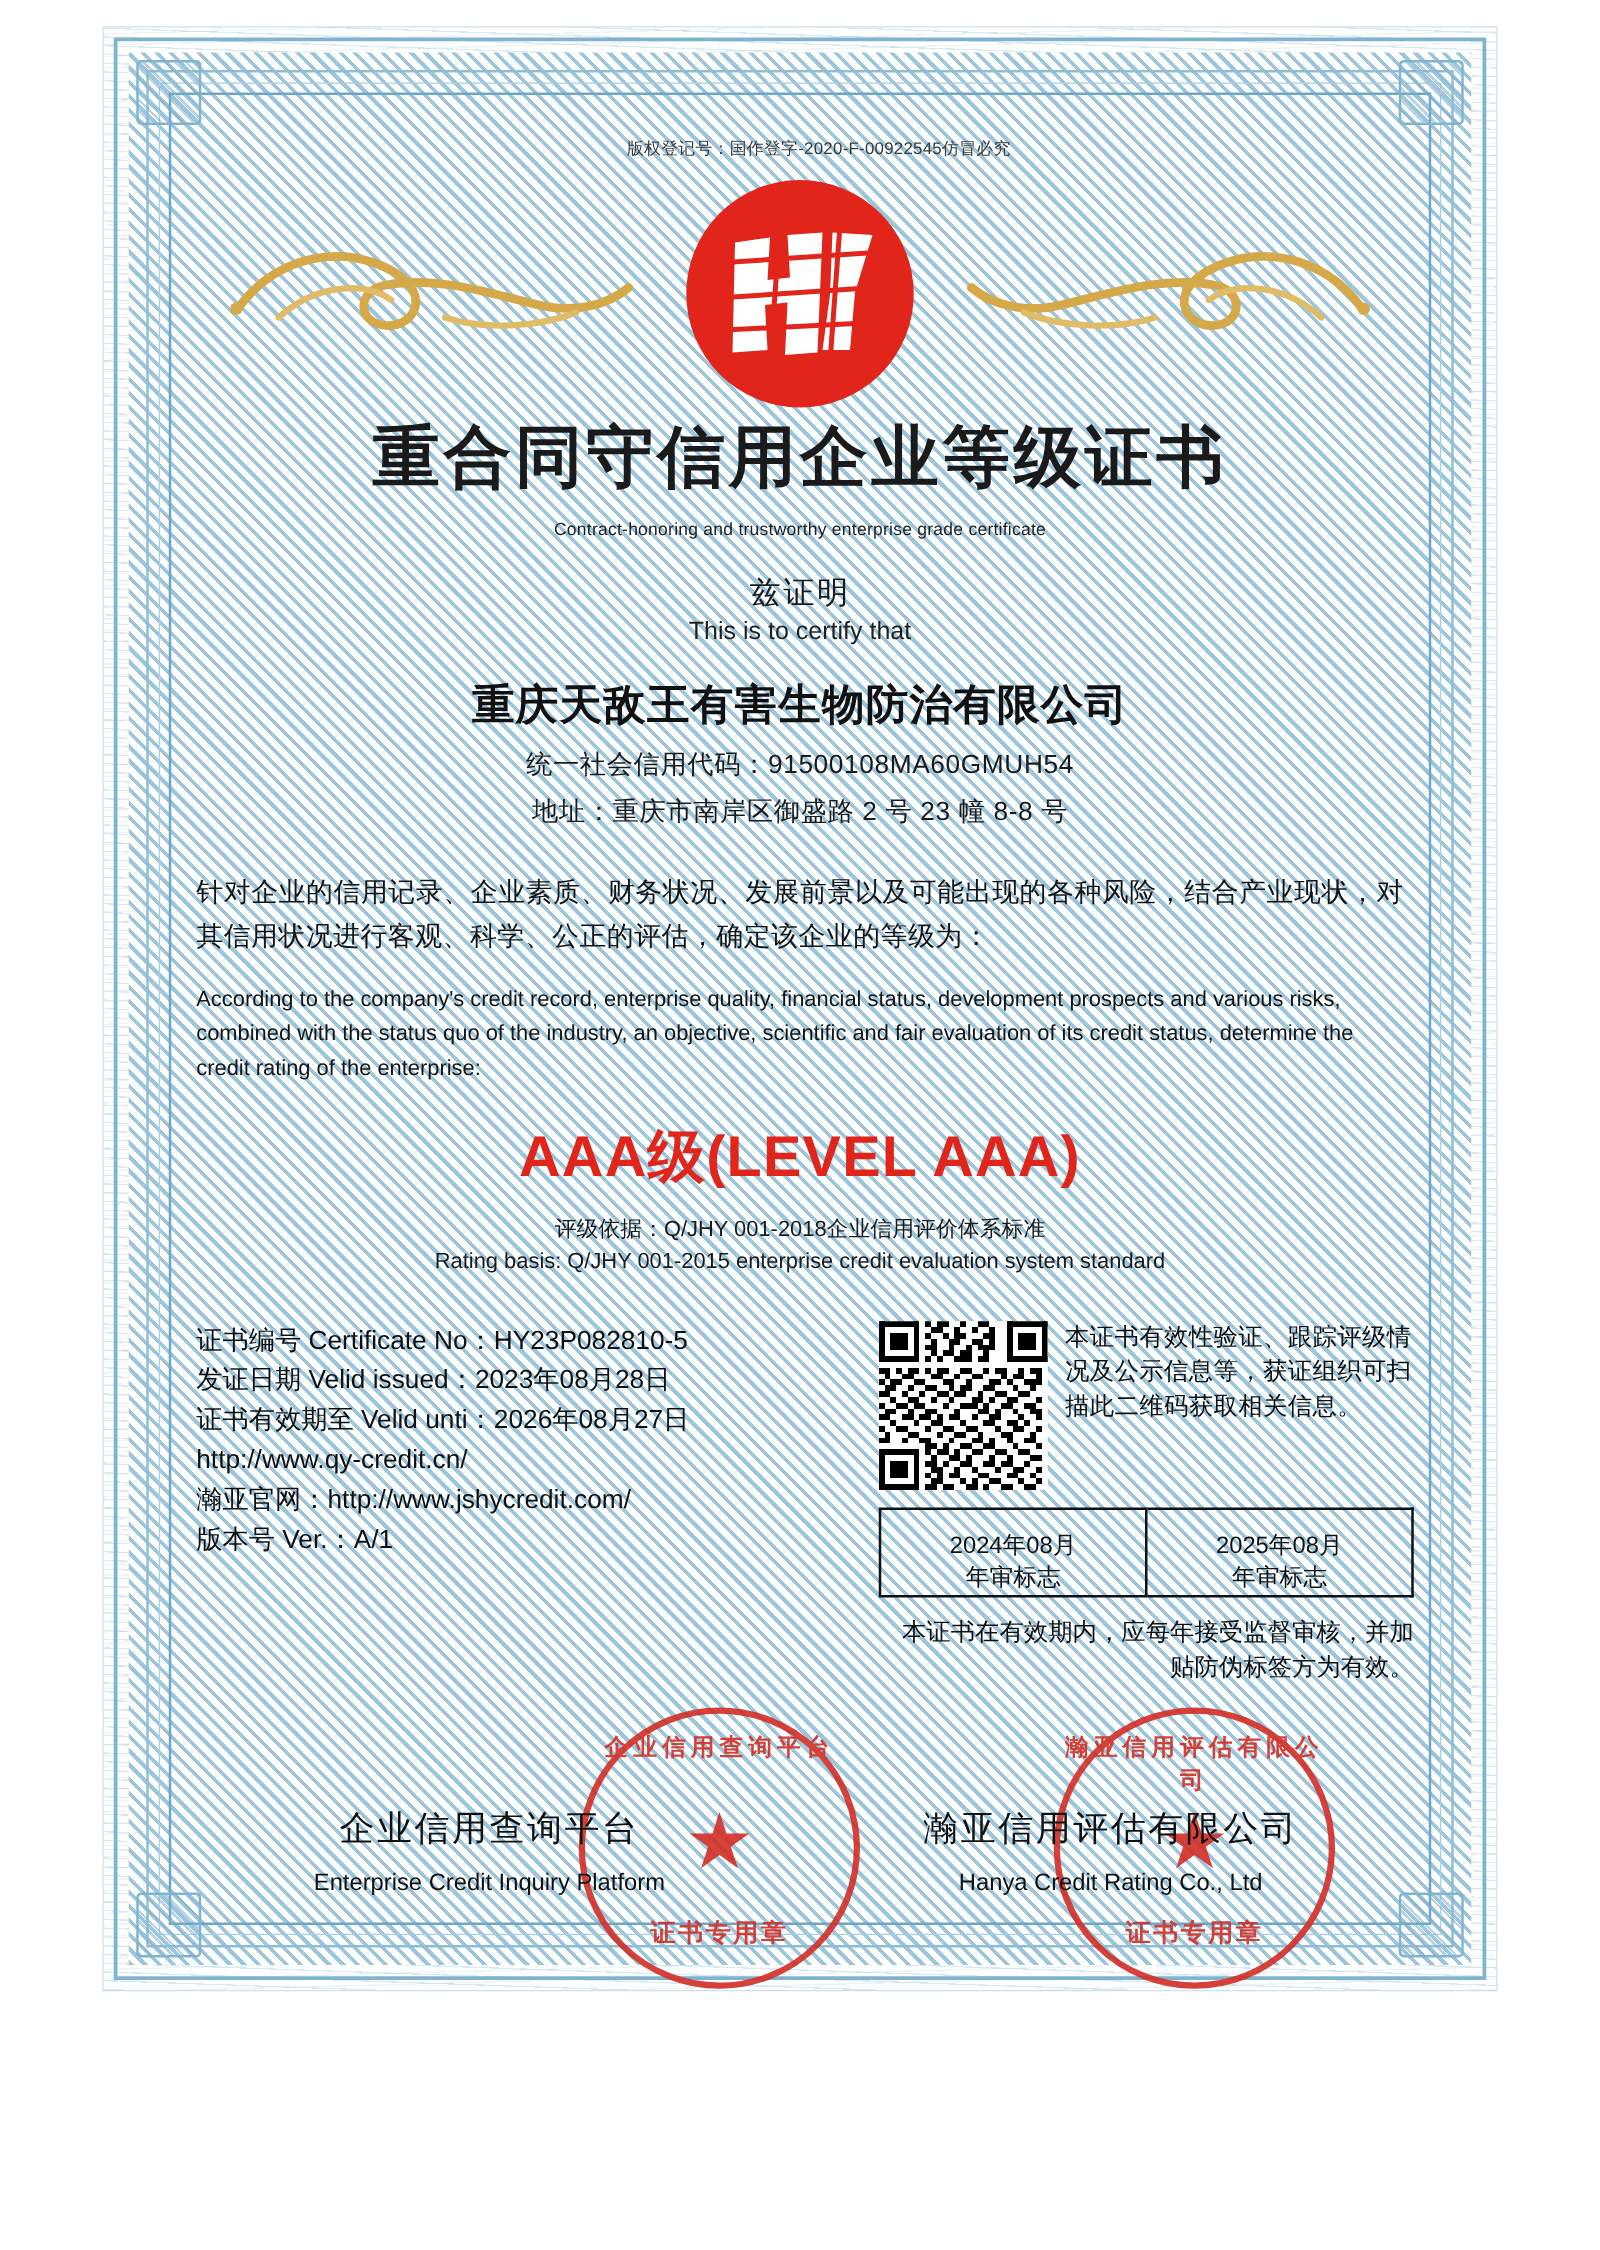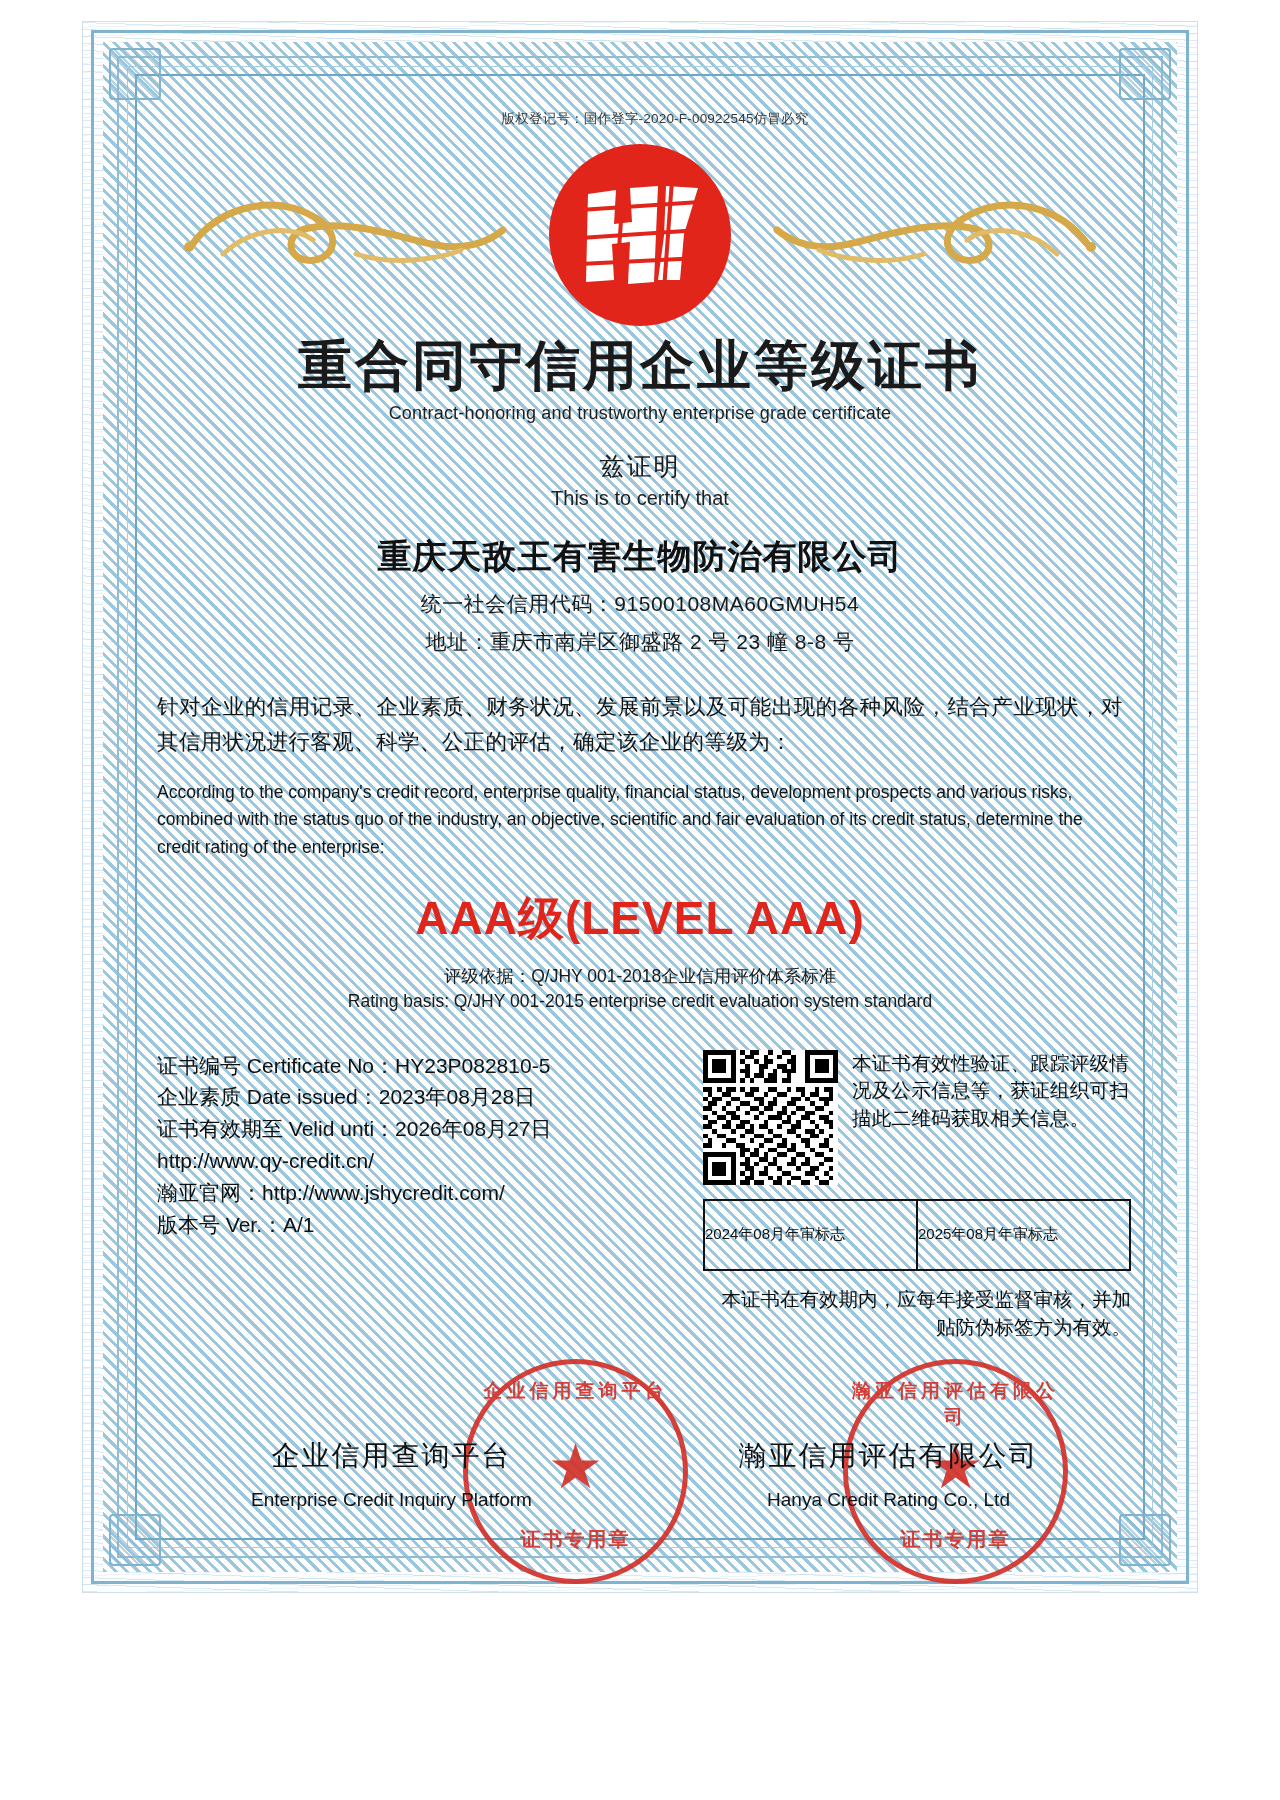--- a/index.html
+++ b/index.html
@@ -143,22 +143,23 @@
     text-align: center;
     font-family: "DejaVu Sans", "Liberation Sans", sans-serif;
     font-weight: bold;
     font-size: 54px;
     letter-spacing: 3px;
     color: #1a1a1a;
     margin-top: 4px;
   }
   .title-en {
     text-align: center;
-    font-size: 18px;
+    font-size: 14px;
     color: #1f1f1f;
+    margin-top: 12px;
     letter-spacing: 0.2px;
   }
 
   .certify-cn {
     text-align: center;
     font-size: 25px;
     color: #1a1a1a;
     margin-top: 26px;
     letter-spacing: 2px;
   }
@@ -272,24 +273,24 @@
   .stamp-boxes {
     display: flex;
     margin-top: 14px;
     gap: 0px;
   }
   .stamp-box {
     flex: 1;
     border: 2px solid #111;
     height: 68px;
     display: flex;
-    flex-direction: row;
+    flex-direction: column;
     align-items: center;
-    justify-content: flex-start;
-    font-size: 15px;
+    justify-content: flex-end;
+    font-size: 19px;
     color: #111;
     line-height: 1.35;
   }
   .stamp-box + .stamp-box { border-left: none; }
   .annual-note {
     margin-top: 14px;
     text-align: right;
     font-size: 19.5px;
     line-height: 1.45;
     color: #101010;
@@ -431,21 +432,21 @@
       <div class="para-en">According to the company's credit record, enterprise quality, financial status, development prospects and various risks, combined with the status quo of the industry, an objective, scientific and fair evaluation of its credit status, determine the credit rating of the enterprise:</div>
     </div>
 
     <div class="level-line">AAA级(LEVEL AAA)</div>
     <div class="basis-cn">评级依据：Q/JHY 001-2018企业信用评价体系标准</div>
     <div class="basis-en">Rating basis: Q/JHY 001-2015 enterprise credit evaluation system standard</div>
 
     <div class="details-row">
       <div class="details-left">
         <div class="detail-line">证书编号 Certificate No：HY23P082810-5</div>
-        <div class="detail-line">企业素质 Date issued：2023年08月28日</div>
+        <div class="detail-line">发证日期 Velid issued：2023年08月28日</div>
         <div class="detail-line">证书有效期至 Velid unti：2026年08月27日</div>
         <div class="detail-line url">http://www.qy-credit.cn/</div>
         <div class="detail-line url">瀚亚官网：http://www.jshycredit.com/</div>
         <div class="detail-line">版本号 Ver.：A/1</div>
       </div>
 
       <div class="details-right">
         <div class="qr-row">
           <div class="qr-code">
             <svg width="135" height="135" viewBox="0 0 29 29" shape-rendering="crispEdges">

